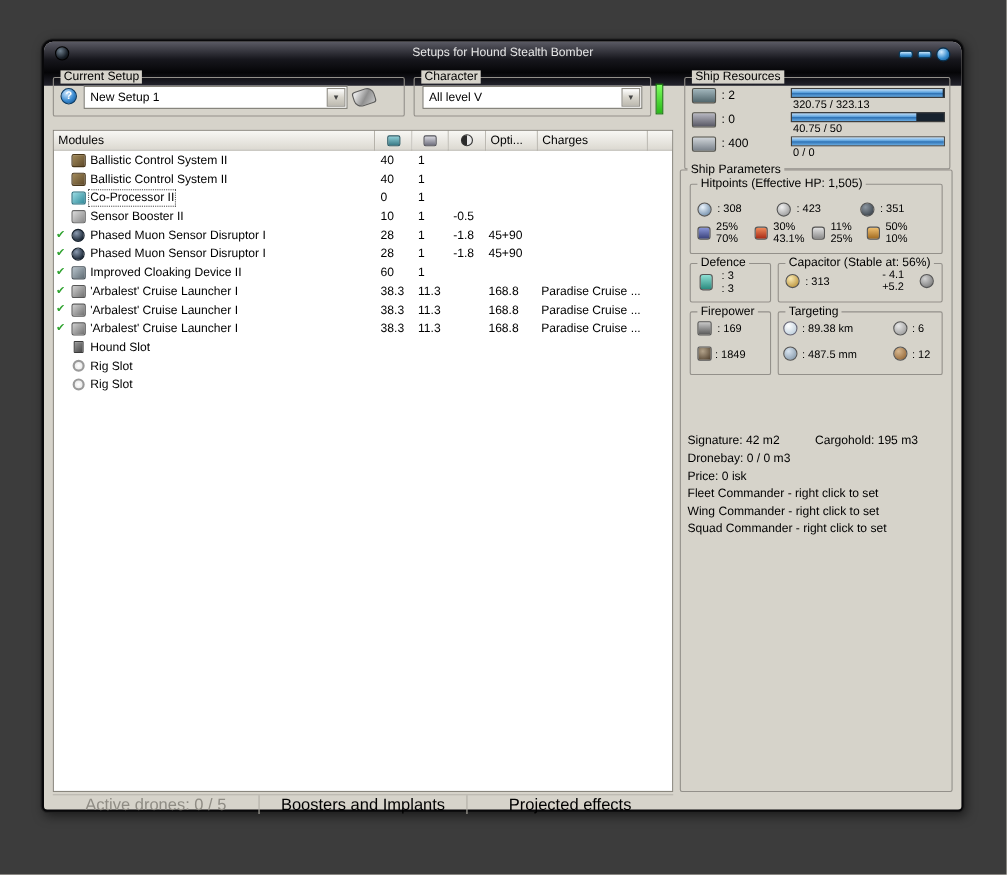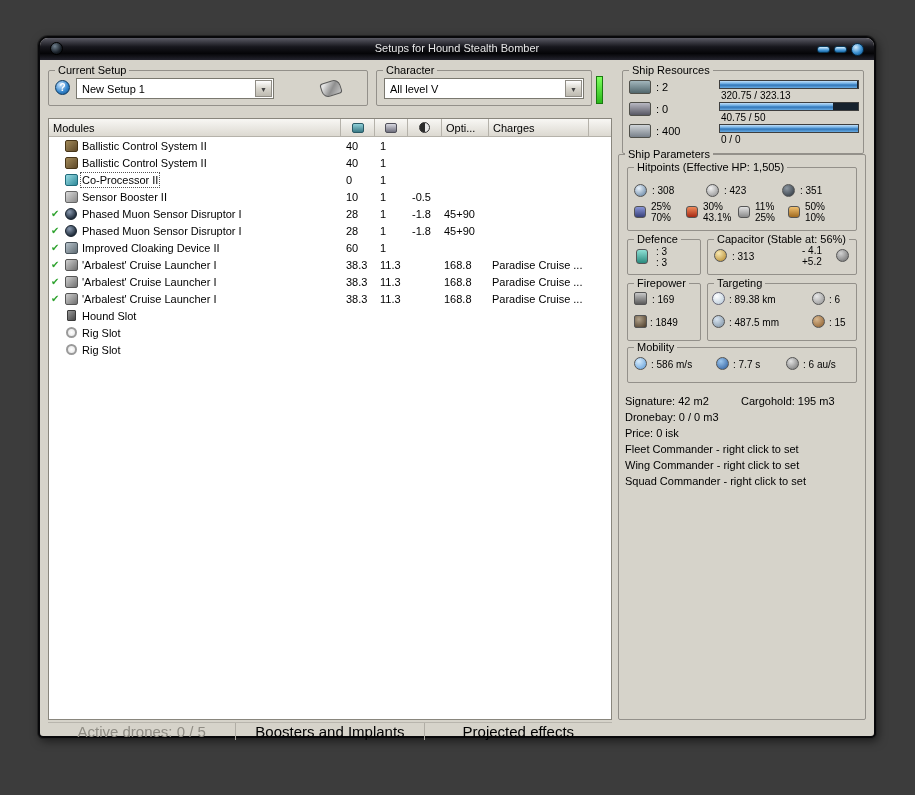--- a/index.html
+++ b/index.html
@@ -3,21 +3,21 @@
 <meta charset="utf-8">
 <style>
   * { margin:0; padding:0; box-sizing:border-box; }
   html,body { width:915px; height:795px; }
   body { background:#3c3c3c; font-family:"Liberation Sans", sans-serif; position:relative; overflow:hidden; }
 
   .window { position:absolute; left:38px; top:36px; width:838px; height:702px;
     background:#d6d3ca; border:2px solid #08080a; border-radius:10px 10px 5px 5px;
     box-shadow:0 0 0 1px #232323, 2px 3px 10px rgba(0,0,0,.55); }
 
-  .titlebar { position:absolute; top:0; left:0; right:0; height:22px; border-radius:8px 8px 0 0;
+  .titlebar { position:absolute; top:0; left:0; right:0; height:40px; border-radius:8px 8px 0 0;
     background:linear-gradient(180deg,#5a5a64 0%,#17171d 40%,#050507 70%,#23232d 100%); }
   .tb-title { text-align:center; line-height:21px; font-size:11px; color:#e6e6e6; }
   .tb-ball { width:13px; height:13px; border-radius:50%; border:1px solid #000; }
   .tb-ball.dark { position:absolute; left:10px; top:4px;
     background:radial-gradient(circle at 35% 30%, #70808e, #1b222a 60%, #000); }
   .tb-controls { position:absolute; right:10px; top:4px; display:flex; gap:4px; align-items:center; height:14px; }
   .tb-pill { width:13px; height:7px; border-radius:3px; border:1px solid #0a3a5a;
     background:linear-gradient(#d8f0ff,#4a9ad8 60%,#1a6aa8); }
   .tb-ball.blue { background:radial-gradient(circle at 35% 30%, #d2ecff, #3a8fd0 55%, #0a4a80); border-color:#06304f; }
 
@@ -31,21 +31,21 @@
   .g-char  { left:336px; top:10px; width:216px; height:36px; }
   .g-res   { left:582px; top:10px; width:242px; height:84px; }
   .green-ind { position:absolute; left:556px; top:16px; width:7px; height:28px;
     background:linear-gradient(#7dff5e,#2ab81a); border:1px solid #1a7a10; }
 
   .help-ball { position:absolute; left:6px; top:9px; width:15px; height:15px; border-radius:50%;
     background:radial-gradient(circle at 35% 30%, #cfe8ff, #3a8ad0 55%, #0c4a86);
     border:1px solid #0a3860; color:#fff; font-size:10px; font-weight:bold; text-align:center; line-height:13px; }
 
   .combo { position:absolute; background:#fff; border:1px solid #7a786f; height:21px; }
-  .c-setup { left:27px; top:7px; width:198px; }
+  .c-setup { left:27px; top:7px; width:240px; }
   .c-char  { left:7px;  top:7px; width:200px; }
   .ctxt { position:absolute; left:5px; top:4px; font-size:11px; color:#000; white-space:nowrap; }
   .cbtn { position:absolute; top:1px; right:1px; bottom:1px; width:17px;
     background:linear-gradient(#ffffff,#d8d5cc 50%,#bdbab0); border:1px solid #8f8c84;
     text-align:center; font-size:7px; line-height:17px; color:#444; }
 
   .tools-btn { position:absolute; left:268px; top:7px; width:28px; height:20px; }
   .tools-btn::before { content:""; position:absolute; left:4px; top:3px; width:18px; height:13px;
     background:linear-gradient(135deg,#e2e2e2 15%,#8f8f8f 55%,#c6c6c6); border:1px solid #5a5a5a;
     border-radius:3px 7px 3px 7px; transform:rotate(-18deg); }
@@ -427,32 +427,23 @@
 
       <div class="group sg-targ">
         <span class="legend">Targeting</span>
         <span class="picon pc-rng" style="left:4px;top:8px"></span>
         <span class="pv" style="left:21px;top:10px">: 89.38 km</span>
         <span class="picon pc-mtg" style="left:104px;top:8px"></span>
         <span class="pv" style="left:121px;top:10px">: 6</span>
         <span class="picon pc-scn" style="left:4px;top:31px"></span>
         <span class="pv" style="left:21px;top:33px">: 487.5 mm</span>
         <span class="picon pc-sen" style="left:104px;top:31px"></span>
-        <span class="pv" style="left:121px;top:33px">: 15</span>
-      </div>
-
-      <div class="group sg-mob">
-        <span class="legend">Mobility</span>
-        <span class="picon pc-spd" style="left:6px;top:9px"></span>
-        <span class="pv" style="left:23px;top:11px">: 586 m/s</span>
-        <span class="picon pc-agi" style="left:88px;top:9px"></span>
-        <span class="pv" style="left:105px;top:11px">: 7.7 s</span>
-        <span class="picon pc-wrp" style="left:158px;top:9px"></span>
-        <span class="pv" style="left:175px;top:11px">: 6 au/s</span>
-      </div>
+        <span class="pv" style="left:121px;top:33px">: 12</span>
+      </div>
+
 
       <span class="stat" style="left:6px;top:240px">Signature: 42 m2</span>
       <span class="stat" style="left:122px;top:240px">Cargohold: 195 m3</span>
       <span class="stat" style="left:6px;top:256px">Dronebay: 0 / 0 m3</span>
       <span class="stat" style="left:6px;top:272px">Price: 0 isk</span>
       <span class="stat" style="left:6px;top:288px">Fleet Commander - right click to set</span>
       <span class="stat" style="left:6px;top:304px">Wing Commander - right click to set</span>
       <span class="stat" style="left:6px;top:320px">Squad Commander - right click to set</span>
     </div>
 

